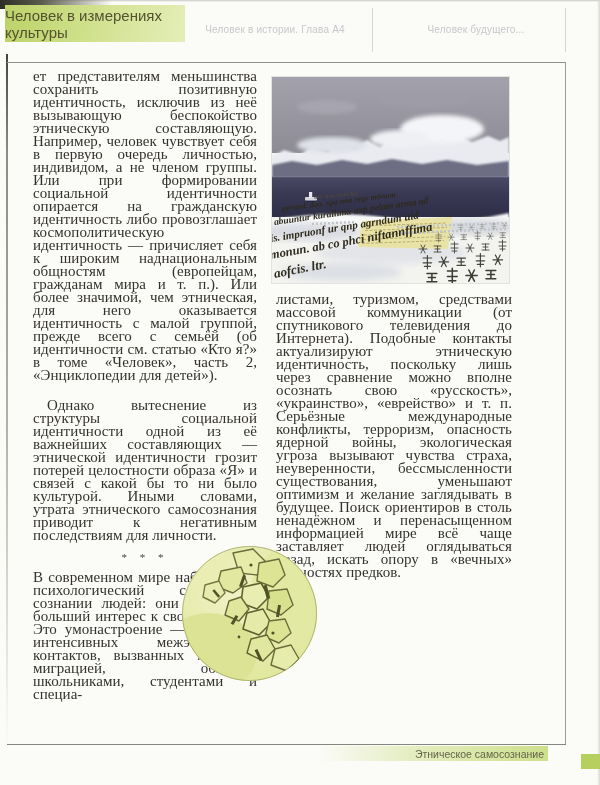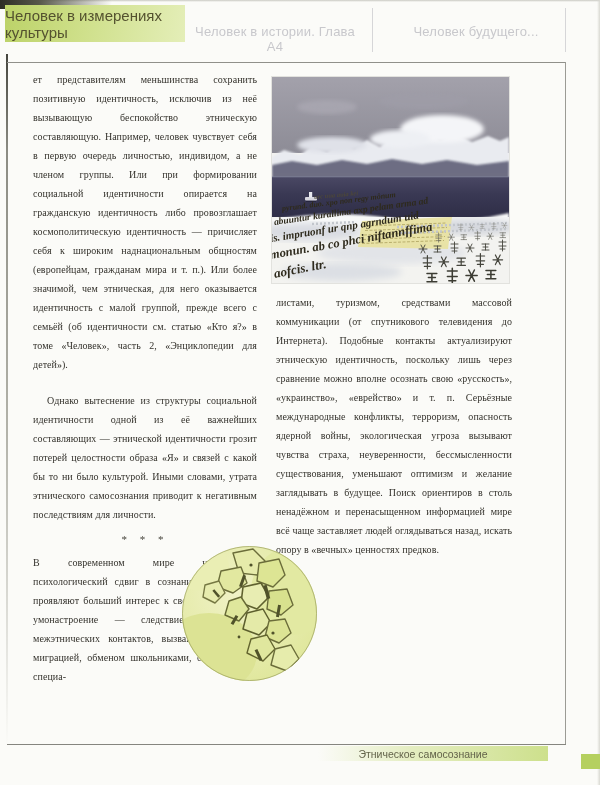--- a/index.html
+++ b/index.html
@@ -18,36 +18,36 @@
     background:linear-gradient(to left,#d9d9d2,rgba(217,217,210,0));}
   .gutter{position:absolute;left:6px;top:54px;width:2px;height:692px;
     background:linear-gradient(to bottom,#45453d,#8c8c83 14%,#b3b3aa 55%,rgba(180,180,170,0));}
 
   
   .tab-active{position:absolute;left:5px;top:5px;width:180px;height:37px;
     background:linear-gradient(100deg,#bcd268 0%,#cfe08b 45%,#e4eeb8 100%);
     border-radius:0;display:flex;align-items:center;justify-content:center;
     font-family:"Liberation Sans",sans-serif;font-size:15px;color:#54522f;}
   .ghost-tab{position:absolute;top:24px;font-family:"Liberation Sans",sans-serif;
-    font-size:13px;color:#c8c8cc;text-align:center;letter-spacing:.2px;}
+    font-size:10px;color:#c8c8cc;text-align:center;letter-spacing:.2px;}
   .ghost-1{left:192px;width:166px;}
   .ghost-2{left:397px;width:158px;}
   .hdr-div{position:absolute;top:8px;width:1px;height:44px;background:#d6d6d8;}
   .hdr-div.d1{left:372px;}
   .hdr-div.d2{left:565px;}
 
   
   .frame-top{position:absolute;left:7px;top:62px;width:559px;height:1px;background:#90908a;}
   .frame-right{position:absolute;left:565px;top:62px;width:1px;height:683px;background:#9b9b95;}
   .frame-bottom{position:absolute;left:7px;top:744px;width:559px;height:1px;background:#85857f;}
 
   
   .col-left{position:absolute;left:33px;top:70px;width:224px;}
   .col-right{position:absolute;left:276px;top:293px;width:236px;font-family:Liberation Serif, serif;}
-  p.body-p{margin:0;font-size:10px;line-height:19px;text-align:justify;
+  p.body-p{margin:0;font-size:15px;line-height:13px;text-align:justify;
     color:#34322c;letter-spacing:.05px;}
   p.indent{text-indent:14px;margin-top:17px;}
   .separator{margin:9px 0 8px;text-align:center;font-size:11px;
     letter-spacing:5px;color:#45433b;}
 
   
   .photo{position:absolute;left:272px;top:77px;width:237px;height:206px;
     overflow:hidden;background:#f2f2ef;box-shadow:0 0 0 1px rgba(205,205,200,.55);}
   .photo svg{position:absolute;left:0;top:0;}
   .latin{position:absolute;font-family:"Liberation Serif",serif;font-weight:bold;
@@ -58,21 +58,21 @@
   .lt4{top:155px;left:-2px;font-size:11px;transform:rotate(-9deg);}
   .lt5{top:171px;left:-2px;font-size:12.5px;transform:rotate(-10deg);}
   .lt6{top:189px;left:2px;font-size:13px;transform:rotate(-11deg);}
 
   
   .micro{position:absolute;left:181px;top:545px;width:137px;height:137px;}
 
   
   .footer-bar{position:absolute;left:318px;top:746px;width:230px;height:15px;
     background:linear-gradient(to right,rgba(206,224,140,0) 0%,rgba(206,224,140,.5) 40%,#cde08c 100%);
-    display:flex;align-items:center;justify-content:center;padding-right:20px;
+    display:flex;align-items:center;justify-content:flex-end;padding-right:4px;
     box-sizing:border-box;font-family:"Liberation Sans",sans-serif;
     font-size:10.5px;color:#63634a;}
   .page-num{position:absolute;left:549px;top:787px;width:30px;text-align:center;
     font-family:"Liberation Sans",sans-serif;font-size:10px;color:#4c1d95;}
   .footer-accent{position:absolute;left:581px;top:754px;width:19px;height:15px;background:#b5d05f;}
 </style>
 </head>
 <body>
 
 <div class="top-edge"></div>

